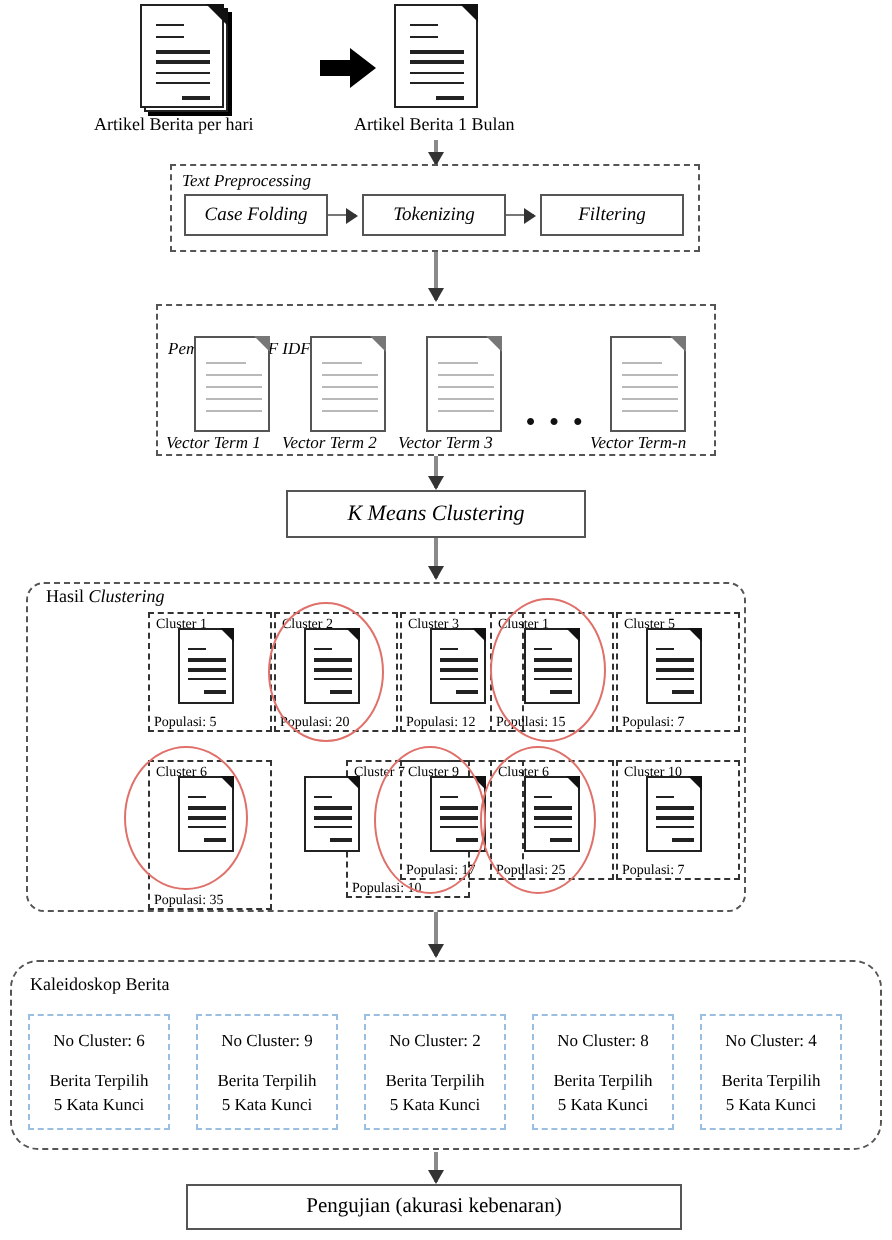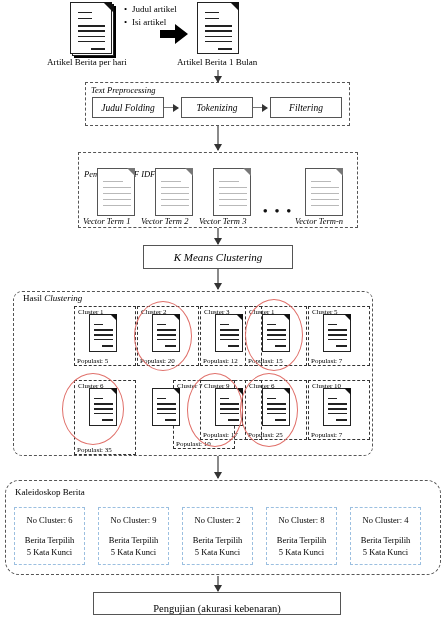--- a/index.html
+++ b/index.html
@@ -90,24 +90,20 @@
       <div class="ln" style="left:7px;top:9px;width:14px;"></div>
       <div class="ln" style="left:7px;top:15px;width:14px;"></div>
       <div class="ln" style="left:7px;top:22px;width:27px;height:1.5px;"></div>
       <div class="ln" style="left:7px;top:27px;width:27px;height:1.5px;"></div>
       <div class="ln" style="left:7px;top:33px;width:27px;"></div>
       <div class="ln" style="left:7px;top:38px;width:27px;"></div>
       <div class="ln" style="left:20px;top:45px;width:14px;height:1.5px;"></div>
     </div>
   </div>
 
-  <div class="bullets" style="left:124px;top:3px;">
-    <div><span class="b">•</span><span>Judul artikel</span></div>
-    <div><span class="b">•</span><span>Isi artikel</span></div>
-  </div>
 
   <div class="big-arrow" style="left:160px;top:24px;">
     <svg width="28" height="20" viewBox="0 0 28 20">
       <polygon points="0,6 15,6 15,0 28,10 15,20 15,14 0,14" fill="#000"></polygon>
     </svg>
   </div>
 
   <div class="doc" style="position:absolute;left:197px;top:2px;width:42px;height:52px;">
     <div class="fold"></div>
     <div class="ln" style="left:7px;top:9px;width:14px;"></div>
@@ -122,21 +118,21 @@
   <div class="cap" style="left:47px;top:57px;">Artikel Berita per hari</div>
   <div class="cap" style="left:177px;top:57px;">Artikel Berita 1 Bulan</div>
 </div>
 
 <div class="arrow" style="left:217px;top:70px;height:12px;"></div>
 
 <div class="dashbox" style="left:85px;top:82px;width:265px;height:44px;"></div>
 <div class="grouplabel it" style="left:90px;top:85px;">Text Preprocessing</div>
 
 <div class="pbox" style="left:92px;top:97px;width:72px;height:21px;">
-  <span>Judul Folding</span>
+  <span>Case Folding</span>
 </div>
 <div class="hline" style="left:164px;top:107px;width:14px;"></div>
 <div class="pbox" style="left:181px;top:97px;width:72px;height:21px;">
   <span>Tokenizing</span>
 </div>
 <div class="hline" style="left:253px;top:107px;width:14px;"></div>
 <div class="pbox" style="left:270px;top:97px;width:72px;height:21px;">
   <span>Filtering</span>
 </div>
 
@@ -360,15 +356,15 @@
   <div>5 Kata Kunci</div>
 </div>
 <div class="kbox" style="left:350px;top:507px;width:71px;height:58px;">
   <div>No Cluster: 4</div>
   <div class="k2">Berita Terpilih</div>
   <div>5 Kata Kunci</div>
 </div>
 
 <div class="arrow" style="left:217px;top:576px;height:15px;"></div>
 
-<div class="pbox nonitalic" style="left:93px;top:592px;width:248px;height:23px;font-size:10.5px;align-items:flex-end;">
+<div class="pbox nonitalic" style="left:93px;top:592px;width:248px;height:23px;font-size:10.5px;">
   <span>Pengujian (akurasi kebenaran)</span>
 </div>
 
 </body></html>

